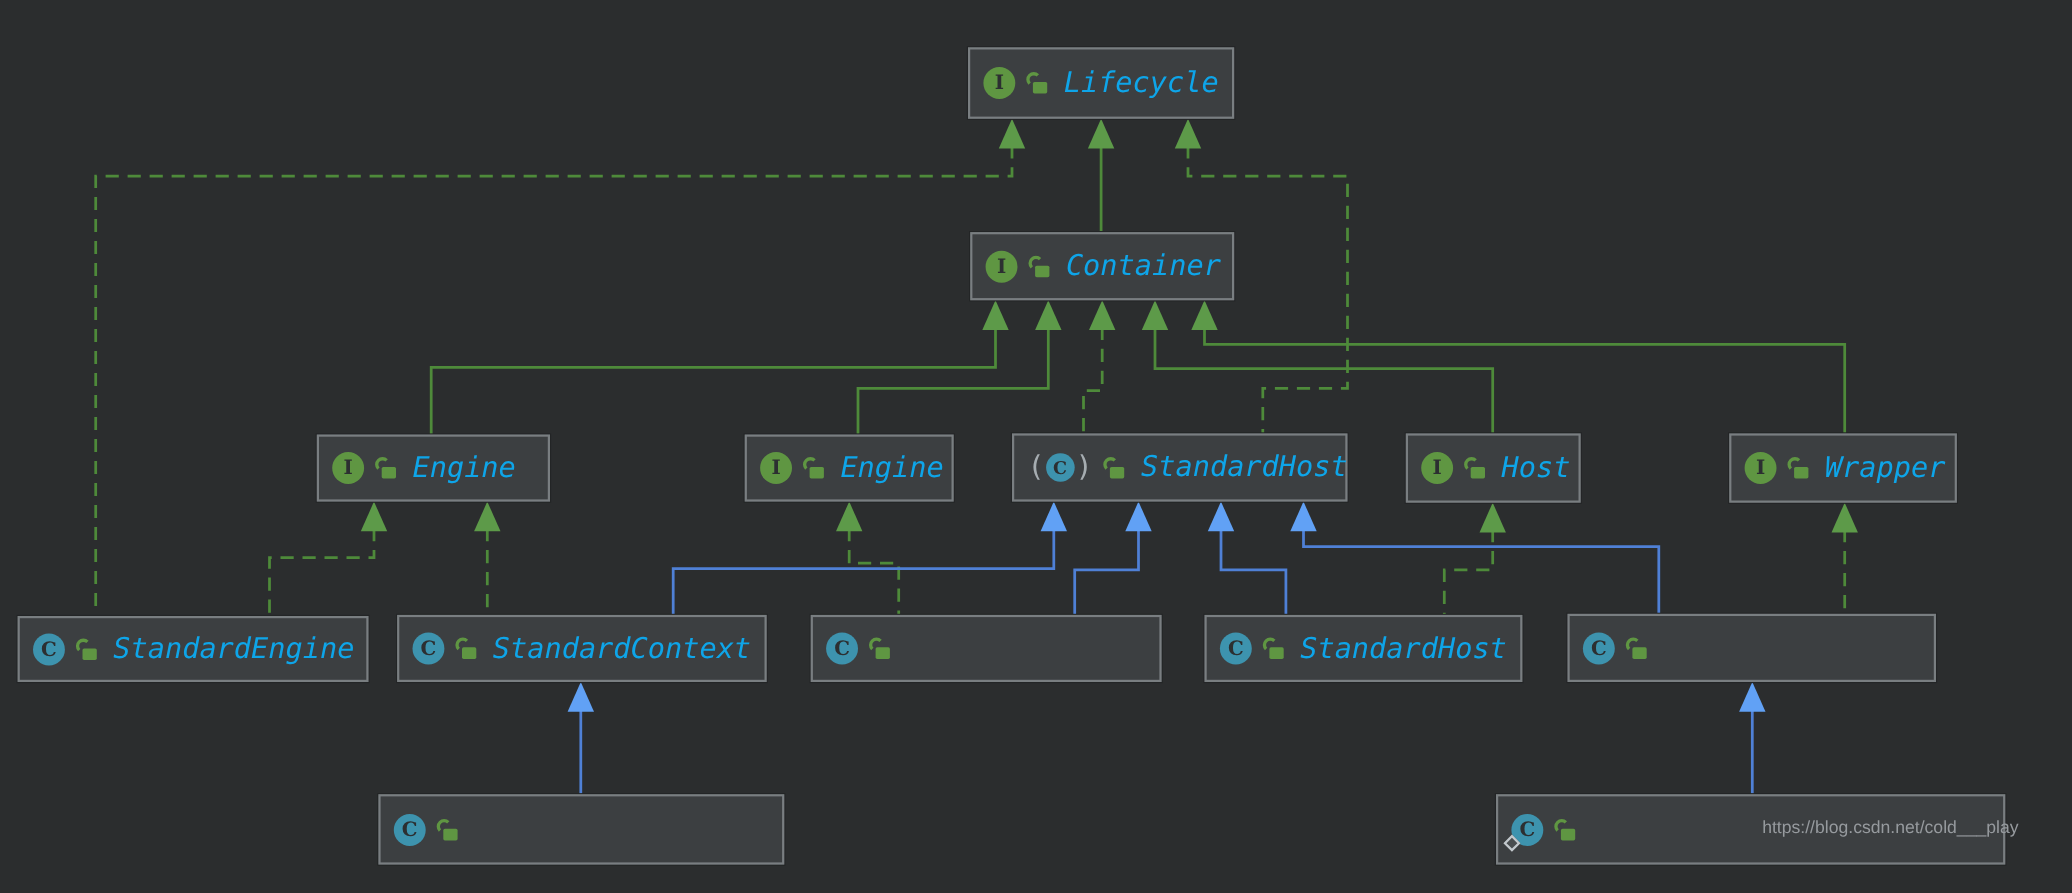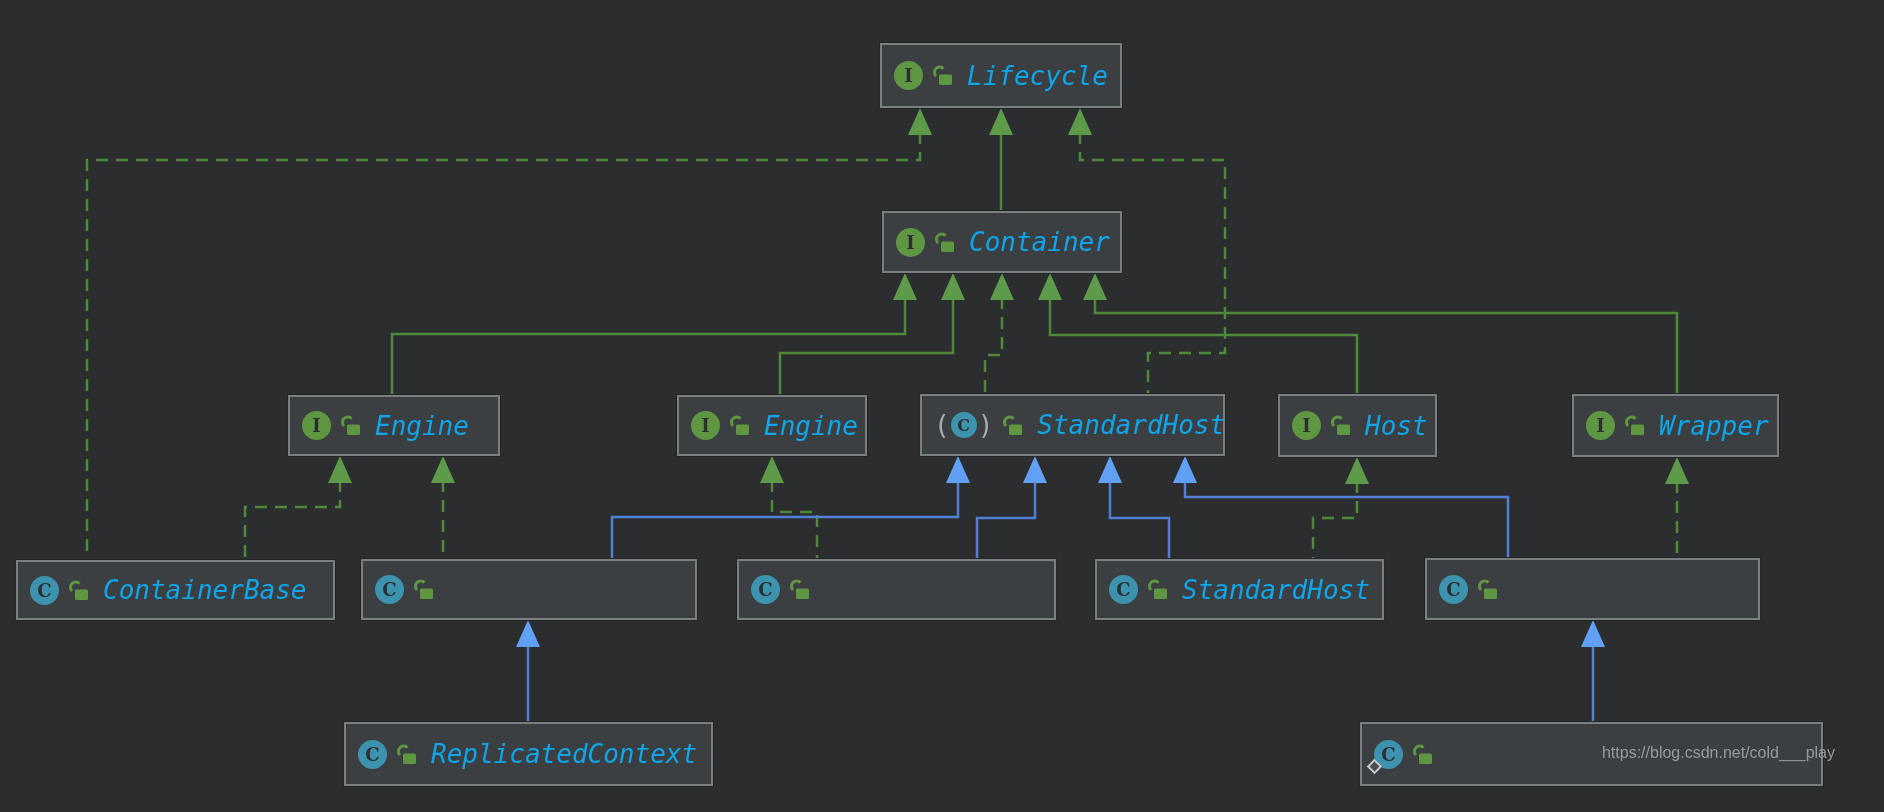--- a/index.html
+++ b/index.html
@@ -219,30 +219,31 @@
         <span class="label">Wrapper</span>
       </div>
       <div class="uml-node" style="left: 16px; top: 560px; width: 319px; height: 60px;">
         <span class="iconwrap">
           <span class="badge" style="background:#3d93ae">C</span>
         </span>
         <svg class="lock" width="21" height="21" viewBox="0 0 21 21">
             <path d="M4 11 A 5.2 5.2 0 0 1 11.5 3.6" fill="none" stroke="#5f9642" stroke-width="3"></path>
             <rect x="7" y="9.5" width="13" height="10.5" rx="1.5" fill="#5f9642"></rect>
           </svg>
-        <span class="label">ContainerBase</span>
+        <span class="label">StandardEngine</span>
       </div>
       <div class="uml-node" style="left: 361px; top: 559px; width: 336px; height: 61px;">
         <span class="iconwrap">
           <span class="badge" style="background:#3d93ae">C</span>
         </span>
         <svg class="lock" width="21" height="21" viewBox="0 0 21 21">
             <path d="M4 11 A 5.2 5.2 0 0 1 11.5 3.6" fill="none" stroke="#5f9642" stroke-width="3"></path>
             <rect x="7" y="9.5" width="13" height="10.5" rx="1.5" fill="#5f9642"></rect>
           </svg>
+        <span class="label">StandardContext</span>
       </div>
       <div class="uml-node" style="left: 737px; top: 559px; width: 319px; height: 61px;">
         <span class="iconwrap">
           <span class="badge" style="background:#3d93ae">C</span>
         </span>
         <svg class="lock" width="21" height="21" viewBox="0 0 21 21">
             <path d="M4 11 A 5.2 5.2 0 0 1 11.5 3.6" fill="none" stroke="#5f9642" stroke-width="3"></path>
             <rect x="7" y="9.5" width="13" height="10.5" rx="1.5" fill="#5f9642"></rect>
           </svg>
       </div>
@@ -266,21 +267,20 @@
           </svg>
       </div>
       <div class="uml-node" style="left: 344px; top: 722px; width: 369px; height: 64px;">
         <span class="iconwrap">
           <span class="badge" style="background:#3d93ae">C</span>
         </span>
         <svg class="lock" width="21" height="21" viewBox="0 0 21 21">
             <path d="M4 11 A 5.2 5.2 0 0 1 11.5 3.6" fill="none" stroke="#5f9642" stroke-width="3"></path>
             <rect x="7" y="9.5" width="13" height="10.5" rx="1.5" fill="#5f9642"></rect>
           </svg>
-        <span class="label">ReplicatedContext</span>
       </div>
       <div class="uml-node" style="left: 1360px; top: 722px; width: 463px; height: 64px;">
         <span class="iconwrap">
           <span class="badge" style="background:#3d93ae">C
              <span class="keydiamond"></span>
            </span>
         </span>
         <svg class="lock" width="21" height="21" viewBox="0 0 21 21">
             <path d="M4 11 A 5.2 5.2 0 0 1 11.5 3.6" fill="none" stroke="#5f9642" stroke-width="3"></path>
             <rect x="7" y="9.5" width="13" height="10.5" rx="1.5" fill="#5f9642"></rect>

